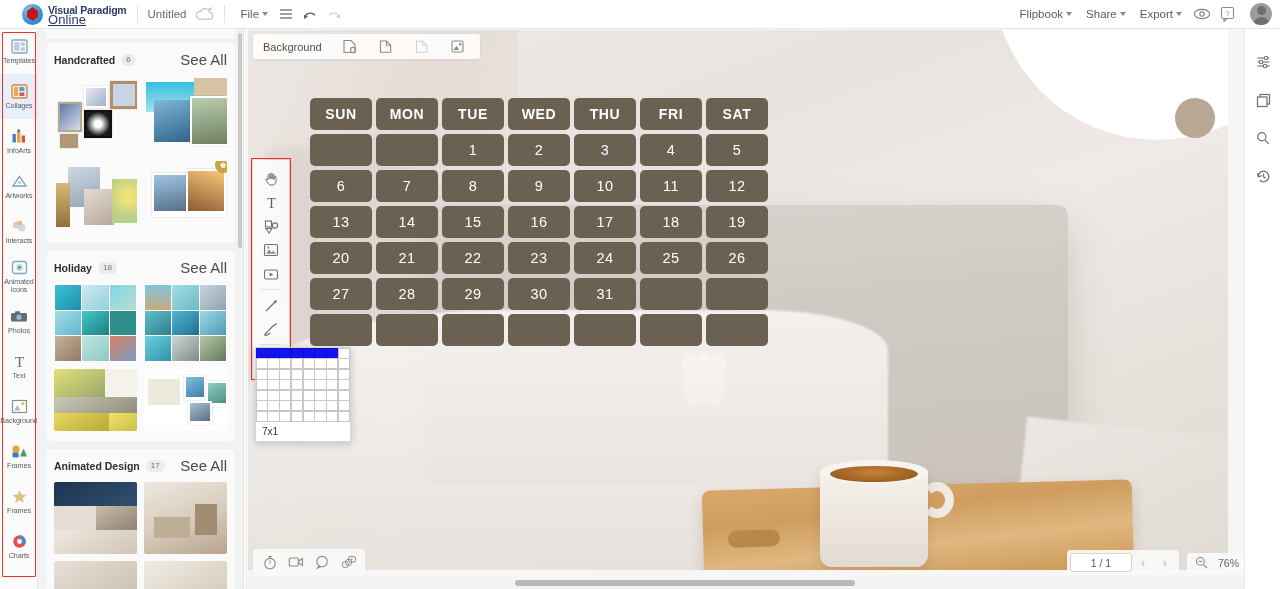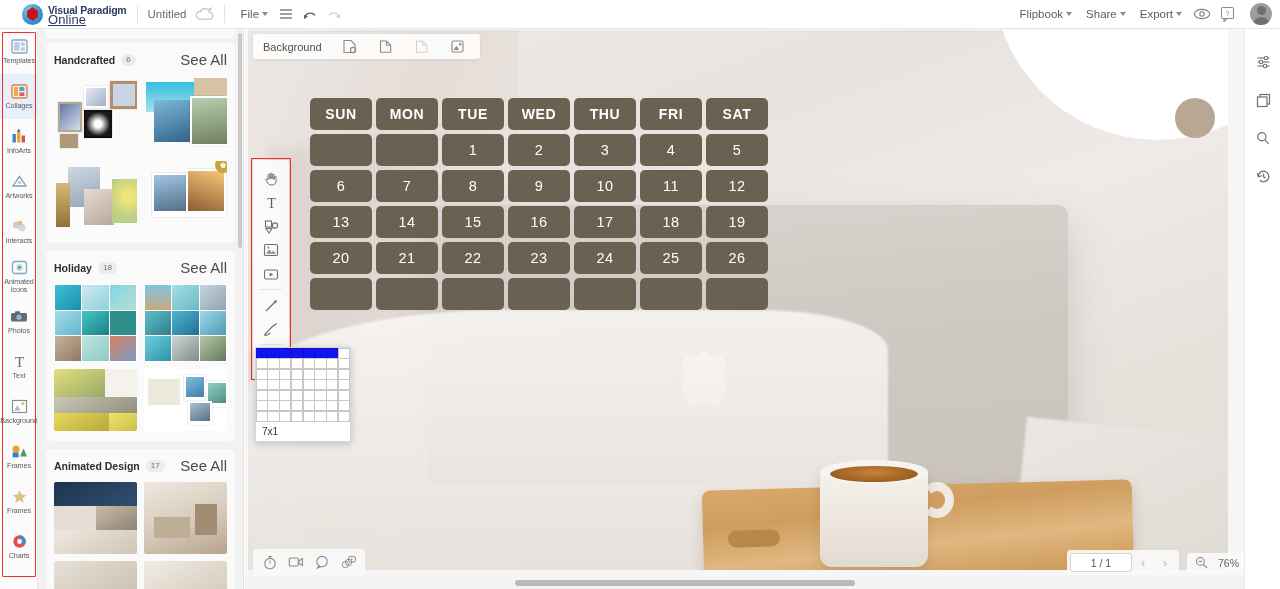--- a/index.html
+++ b/index.html
@@ -649,20 +649,29 @@
           <div class="cell">19</div>
         </div>
         <div class="cal-row">
           <div class="cell">20</div>
           <div class="cell">21</div>
           <div class="cell">22</div>
           <div class="cell">23</div>
           <div class="cell">24</div>
           <div class="cell">25</div>
           <div class="cell">26</div>
+        </div>
+        <div class="cal-row">
+          <div class="cell">27</div>
+          <div class="cell">28</div>
+          <div class="cell">29</div>
+          <div class="cell">30</div>
+          <div class="cell">31</div>
+          <div class="cell empty"></div>
+          <div class="cell empty"></div>
         </div>
         <div class="cal-row">
           <div class="cell empty"></div>
           <div class="cell empty"></div>
           <div class="cell empty"></div>
           <div class="cell empty"></div>
           <div class="cell empty"></div>
           <div class="cell empty"></div>
           <div class="cell empty"></div>
         </div>

